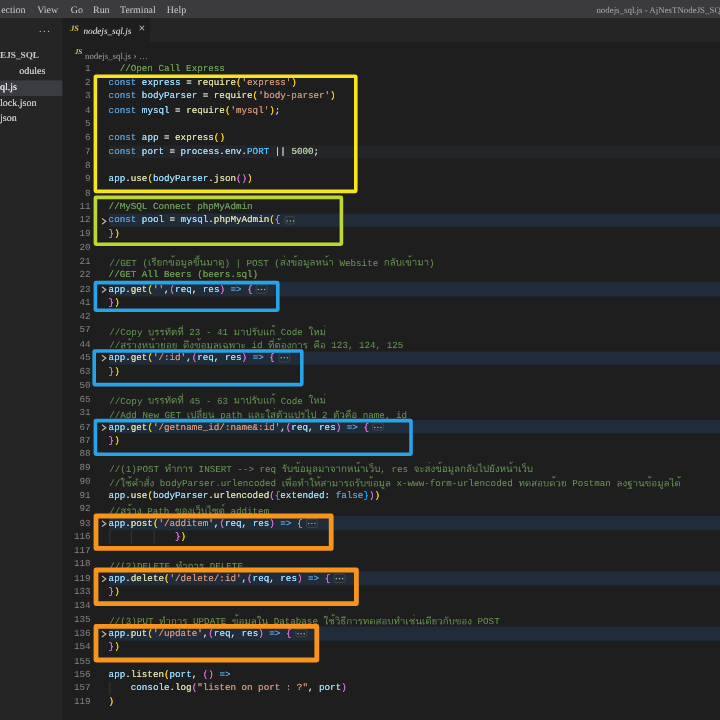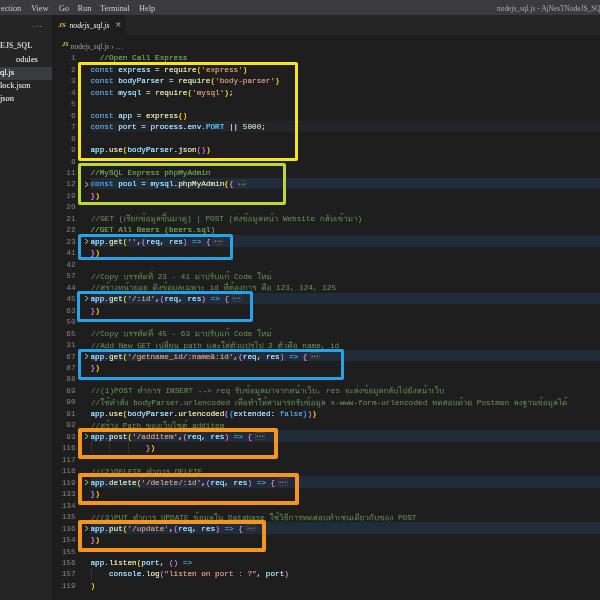--- a/index.html
+++ b/index.html
@@ -62,21 +62,21 @@
 <div class="ln" style="top:97.68px">5</div>
 <div class="ln" style="top:109.15px">6</div>
 <div class="cl" style="top:109.15px"><span style="color:#569CD6">const</span><span style="color:#D4D4D4"> </span><span style="color:#9CDCFE">app</span><span style="color:#D4D4D4"> = </span><span style="color:#DCDCAA">express</span><span style="color:#FFD700">(</span><span style="color:#FFD700">)</span></div>
 <div class="ln" style="top:120.62px">7</div>
 <div class="cl" style="top:120.62px"><span style="color:#569CD6">const</span><span style="color:#D4D4D4"> </span><span style="color:#9CDCFE">port</span><span style="color:#D4D4D4"> = </span><span style="color:#9CDCFE">process</span><span style="color:#D4D4D4">.</span><span style="color:#9CDCFE">env</span><span style="color:#D4D4D4">.</span><span style="color:#4FC1FF">PORT</span><span style="color:#D4D4D4"> </span><span style="color:#D4D4D4">||</span><span style="color:#D4D4D4"> </span><span style="color:#B5CEA8">5000</span><span style="color:#D4D4D4">;</span></div>
 <div class="ln" style="top:132.09px">8</div>
 <div class="ln" style="top:143.56px">9</div>
 <div class="cl" style="top:143.56px"><span style="color:#9CDCFE">app</span><span style="color:#D4D4D4">.</span><span style="color:#DCDCAA">use</span><span style="color:#FFD700">(</span><span style="color:#9CDCFE">bodyParser</span><span style="color:#D4D4D4">.</span><span style="color:#DCDCAA">json</span><span style="color:#DA70D6">(</span><span style="color:#DA70D6">)</span><span style="color:#FFD700">)</span></div>
 <div class="ln" style="top:155.03px">8</div>
 <div class="ln" style="top:166.50px">11</div>
-<div class="cl" style="top:166.50px"><span style="color:#6A9955">//MySQL Express phpMyAdmin</span></div>
+<div class="cl" style="top:166.50px"><span style="color:#6A9955">//MySQL Connect phpMyAdmin</span></div>
 <div class="ln" style="top:177.97px">12</div>
 <div class="cl" style="top:177.97px"><span style="color:#569CD6">const</span><span style="color:#D4D4D4"> </span><span style="color:#9CDCFE">pool</span><span style="color:#D4D4D4"> = </span><span style="color:#9CDCFE">mysql</span><span style="color:#D4D4D4">.</span><span style="color:#DCDCAA">phpMyAdmin</span><span style="color:#FFD700">(</span><span style="color:#DA70D6">{</span></div>
 <svg class="abs" style="left:84.2px;top:180.57px" width="6" height="7">
     <path d="M1 1 L4.2 3.4 L1 5.8" stroke="#b8b2ab" stroke-width="1" fill="none"></path>
   </svg>
 <div class="badge" style="left:236.52px;top:179.77px">
     <svg width="8" height="6" style="display:block;margin:0 auto">
       <g fill="#a9a9a9">
         <circle cx="1.3" cy="3.2" r="0.65"></circle>
         <circle cx="3.9" cy="3.2" r="0.65"></circle>

